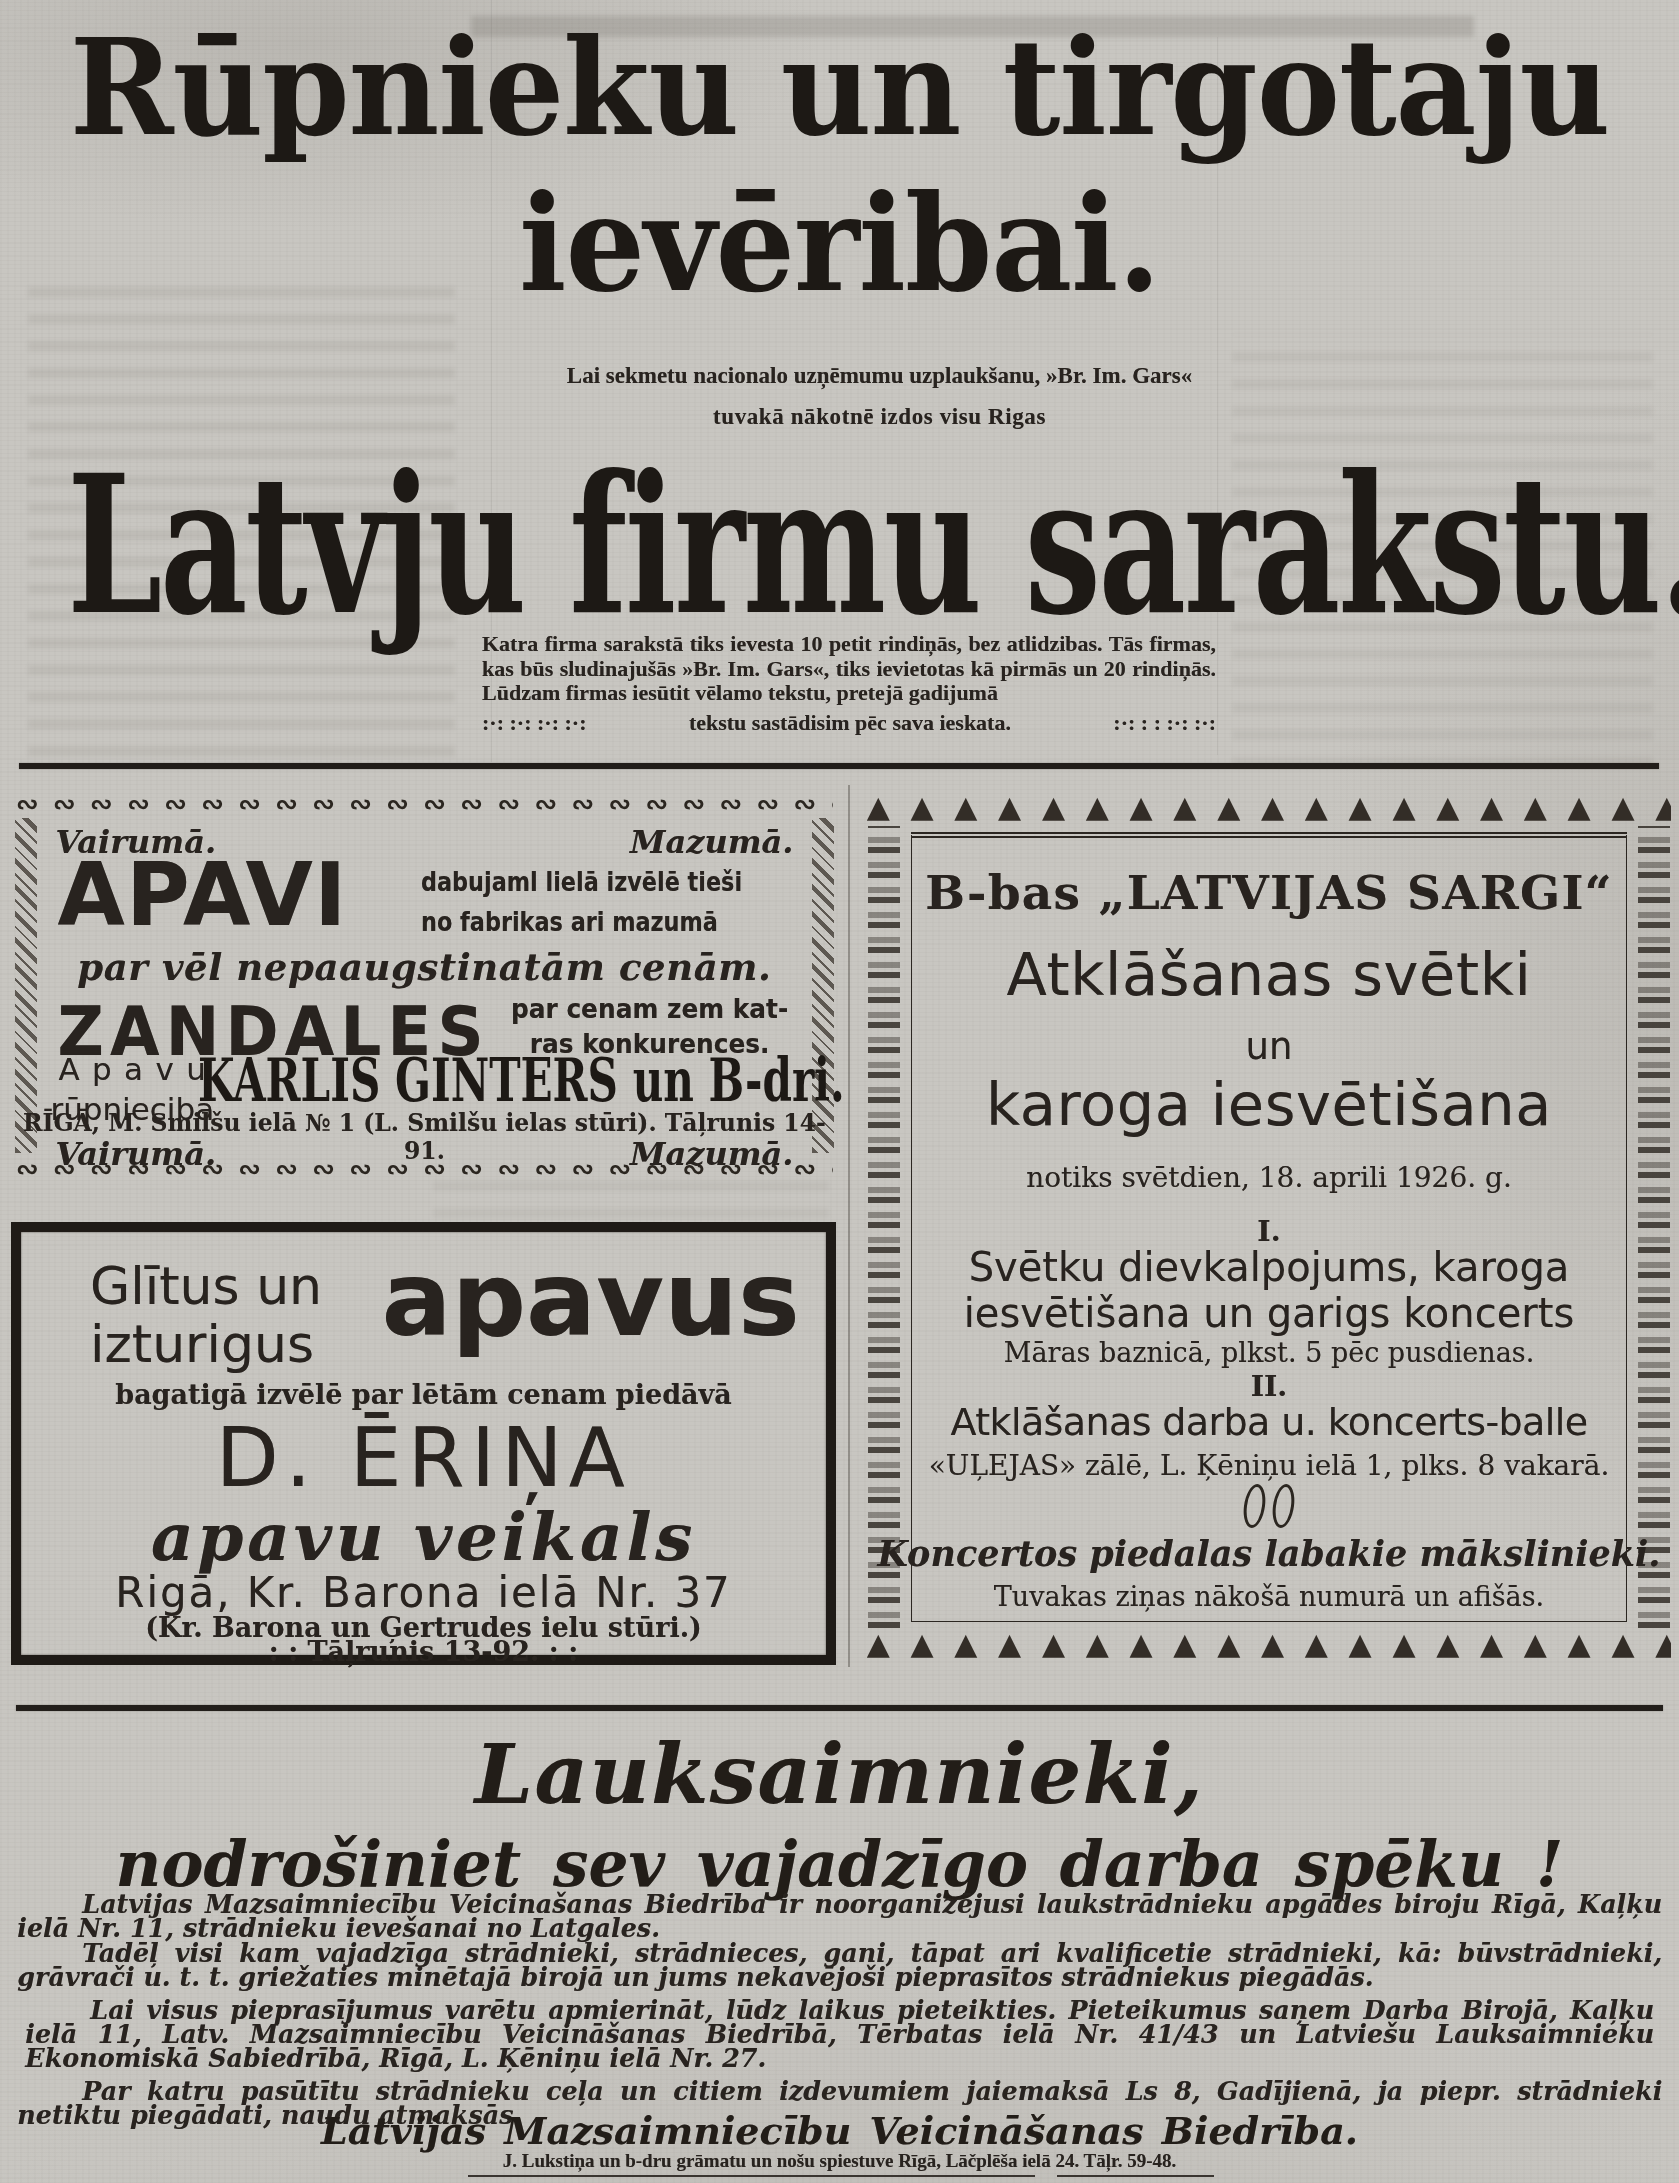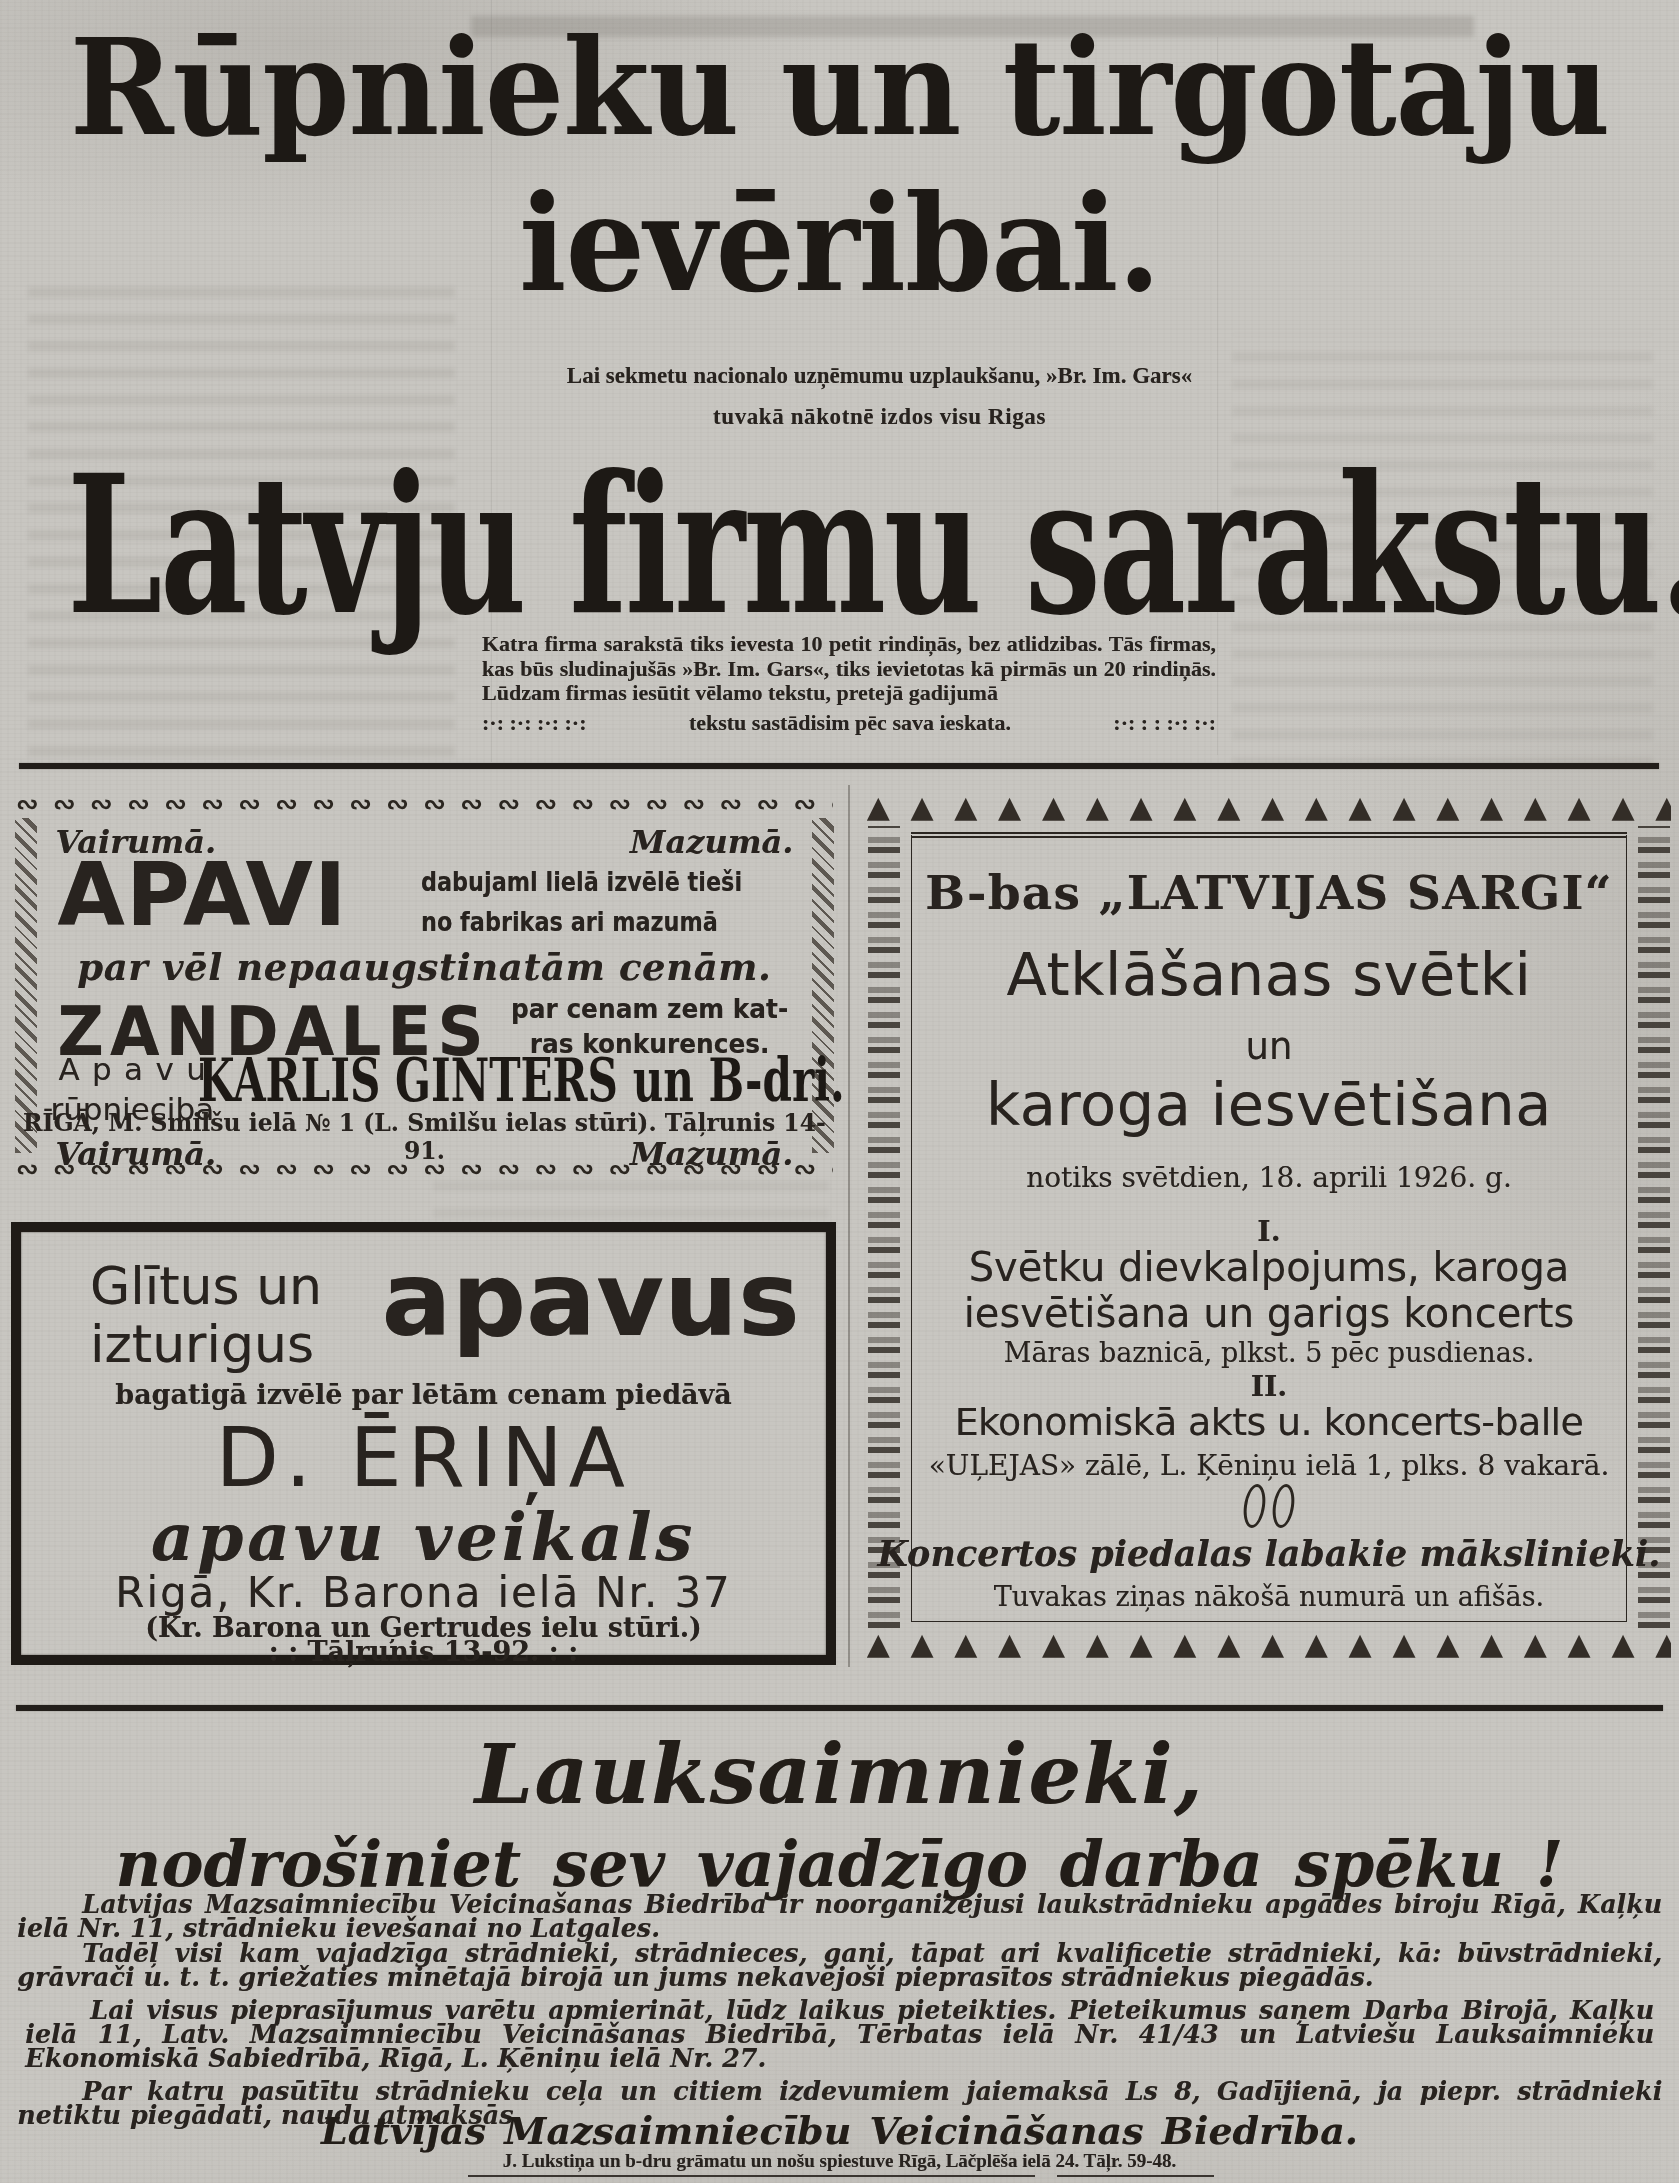--- a/index.html
+++ b/index.html
@@ -120,21 +120,21 @@
     <div class="abs ctr sans ink" style="top:284px;font-size:59px;letter-spacing:0.6px;"><span>karoga iesvētišana</span></div>
 
     <div class="abs ctr ink" style="top:375px;font-size:28px;"><span>notiks svētdien,  18. aprili 1926. g.</span></div>
 
     <div class="abs ctr ink" style="top:428px;font-size:28.5px;font-weight:bold;"><span>I.</span></div>
     <div class="abs ctr sans ink" style="top:458px;font-size:40px;"><span>Svētku  dievkalpojums,  karoga</span></div>
     <div class="abs ctr sans ink" style="top:504px;font-size:40px;"><span>iesvētišana un garigs koncerts</span></div>
     <div class="abs ctr ink" style="top:551px;font-size:27px;"><span>Māras baznicā,  plkst.  5 pēc pusdienas.</span></div>
 
     <div class="abs ctr ink" style="top:583px;font-size:28.5px;font-weight:bold;"><span>II.</span></div>
-    <div class="abs ctr sans ink" style="top:614px;font-size:38px;letter-spacing:-0.6px;"><span>Ekonomiskā akts u. koncerts-balle</span></div>
+    <div class="abs ctr sans ink" style="top:614px;font-size:38px;letter-spacing:-0.6px;"><span>Atklāšanas darba u. koncerts-balle</span></div>
     <div class="abs ctr ink" style="top:663px;font-size:28px;"><span>«UĻEJAS» zālē,  L. Ķēniņu ielā 1,  plks.  8  vakarā.</span></div>
 
     <div class="abs ctr" style="top:698px;">
       <span class="oval"></span><span class="oval"></span>
     </div>
 
     <div class="abs ctr bi ink" style="top:747px;font-size:35px;"><span>Koncertos piedalas labakie mākslinieki.</span></div>
     <div class="abs ctr ink" style="top:795px;font-size:27px;"><span>Tuvakas ziņas nākošā numurā un  afišās.</span></div>
   </div>
 

